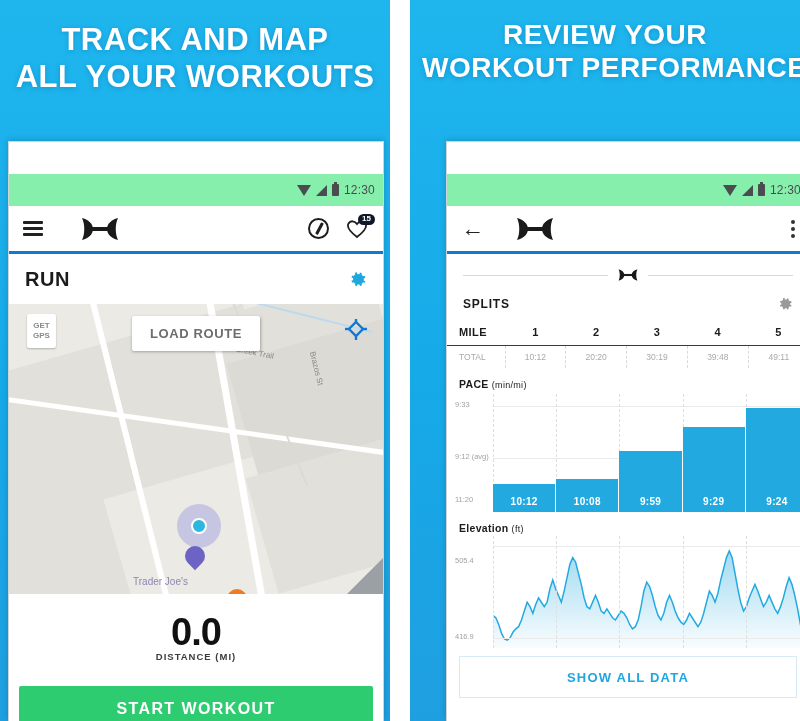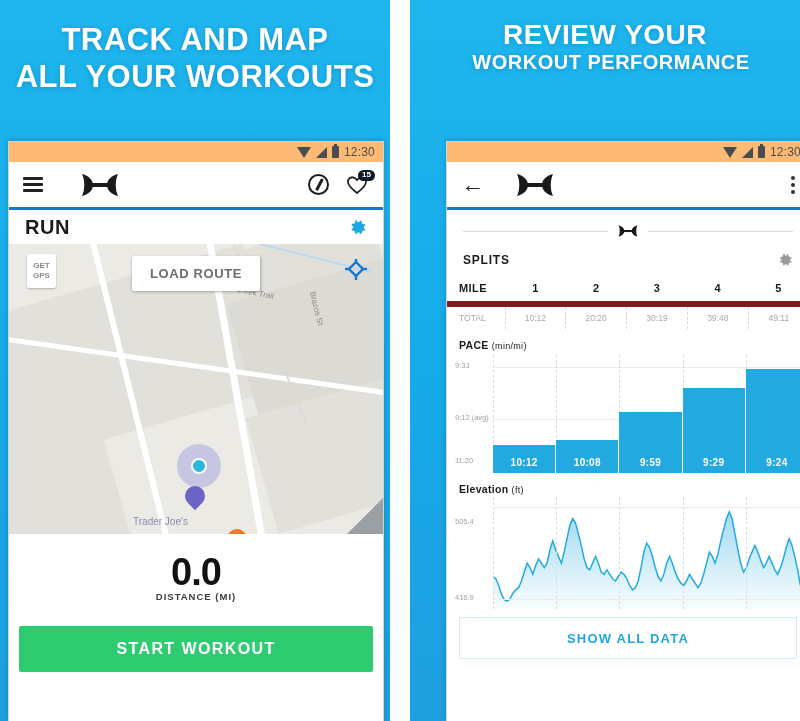--- a/index.html
+++ b/index.html
@@ -34,42 +34,43 @@
     letter-spacing: 0.5px;
     text-shadow: 0 1px 5px rgba(0,90,140,.35);
     font-stretch: condensed;
     line-height: 1.18;
     padding-top: 18px;
   }
   .promo .l1, .promo .l2 { display:block; white-space: nowrap; }
   .panel-left .promo  { font-size: 31px; }
   .panel-left .promo .l1 { padding-top: 4px; }
   .panel-right .promo { font-size: 28px; }
-  .panel-right .promo .l2 { font-size:20px; margin-left: 12px;}
+  .panel-right .promo .l2 { font-size:28px; margin-left: 12px;}
 
   
   .phone {
     position: absolute;
     left: 8px; right: 8px;
     bottom: 0;
     background: #ffffff;
     border: 1px solid #cfd4d6;
     border-bottom: none;
     box-shadow: 0 -1px 6px rgba(0,0,0,.18);
     overflow: hidden;
   }
   .panel-left  .phone { top: 141px; left: 8px; right: 6px; }
   .panel-right .phone { top: 141px; left: 36px; right: -10px; }
 
   .statusbar {
-    height: 20px;
-    background: #fdba74;
+    height: 32px;
+    background: #86efac;
     display: flex; align-items: center; justify-content: flex-end;
     padding-right: 8px;
     gap: 5px;
+    margin-top: 32px;
   }
   .statusbar .clock { font-size: 12px; color:#4a4d4f; letter-spacing: .2px;}
   .ico-wifi, .ico-sig, .ico-bat { display:inline-block; }
   .ico-wifi { width:0;height:0;border-left:7px solid transparent;border-right:7px solid transparent;border-top:11px solid #4a4d4f; }
   .ico-sig  { width:0;height:0;border-left:11px solid transparent;border-bottom:11px solid #4a4d4f; }
   .ico-bat  { width:7px;height:12px;background:#4a4d4f;border-radius:1px;position:relative; }
   .ico-bat::before{content:"";position:absolute;top:-2px;left:2px;width:3px;height:2px;background:#4a4d4f;}
 
   .appbar {
     height: 48px;
@@ -100,21 +101,21 @@
   .badge {
     position:absolute; top:-4px; right:-6px;
     background:#0f172a; color:#fff; font-size:8px; font-weight:bold;
     border-radius:8px; padding:1px 4px; line-height:1.1;
   }
   .kebab { width:4px; }
   .kebab i { display:block;width:4px;height:4px;background:#333;border-radius:50%;margin:3px 0;}
 
   
   .run-head {
-    height: 34px; display:flex; align-items:center; justify-content:space-between;
+    height: 50px; display:flex; align-items:center; justify-content:space-between;
     padding: 0 16px; background:#fff;
   }
   .run-title { font-size:20px; font-weight:bold; letter-spacing:.5px; color:#1b1b1b; font-stretch: condensed;}
   .gear { width:19px;height:19px; }
 
   .map {
     position: relative;
     height: 290px;
     background: #eceae5;
     overflow:hidden;
@@ -181,21 +182,21 @@
   .gear-gray { width:16px;height:16px; }
 
   .tbl { width:100%; border-collapse:collapse; table-layout:fixed; }
   .tbl th, .tbl td { text-align:center; }
   .tbl th:first-child, .tbl td:first-child { text-align:left; padding-left:12px; width:58px;}
   .tbl th {
     font-size:11px; font-weight:bold; color:#1b1b1b; padding:4px 0 7px 0; letter-spacing:.4px;
   }
   .tbl td {
     font-size:8.5px; color:#a9a9a9; padding:6px 0 6px 0;
-    border-left:1px dashed #d9d9d9; border-top:6px solid #7f1d1d;
+    border-left:1px dashed #d9d9d9; border-top:1px solid #7f1d1d;
   }
   .tbl td:first-child { border-left:none; }
 
   .pace-wrap { padding: 10px 0 0 0; position:relative; }
   .sec-title { font-size:10.5px; font-weight:bold; color:#1b1b1b; padding-left:12px; letter-spacing:.3px;}
   .sec-title small { font-weight:normal; font-size:9px; }
 
   .chart-area { position:relative; height:118px; margin-top:4px; }
   .chart-plot { position:absolute; left:46px; right:0; top:0; bottom:0; }
   .ytick { position:absolute; left:8px; font-size:7.5px; color:#a2a2a2; white-space:nowrap;}

